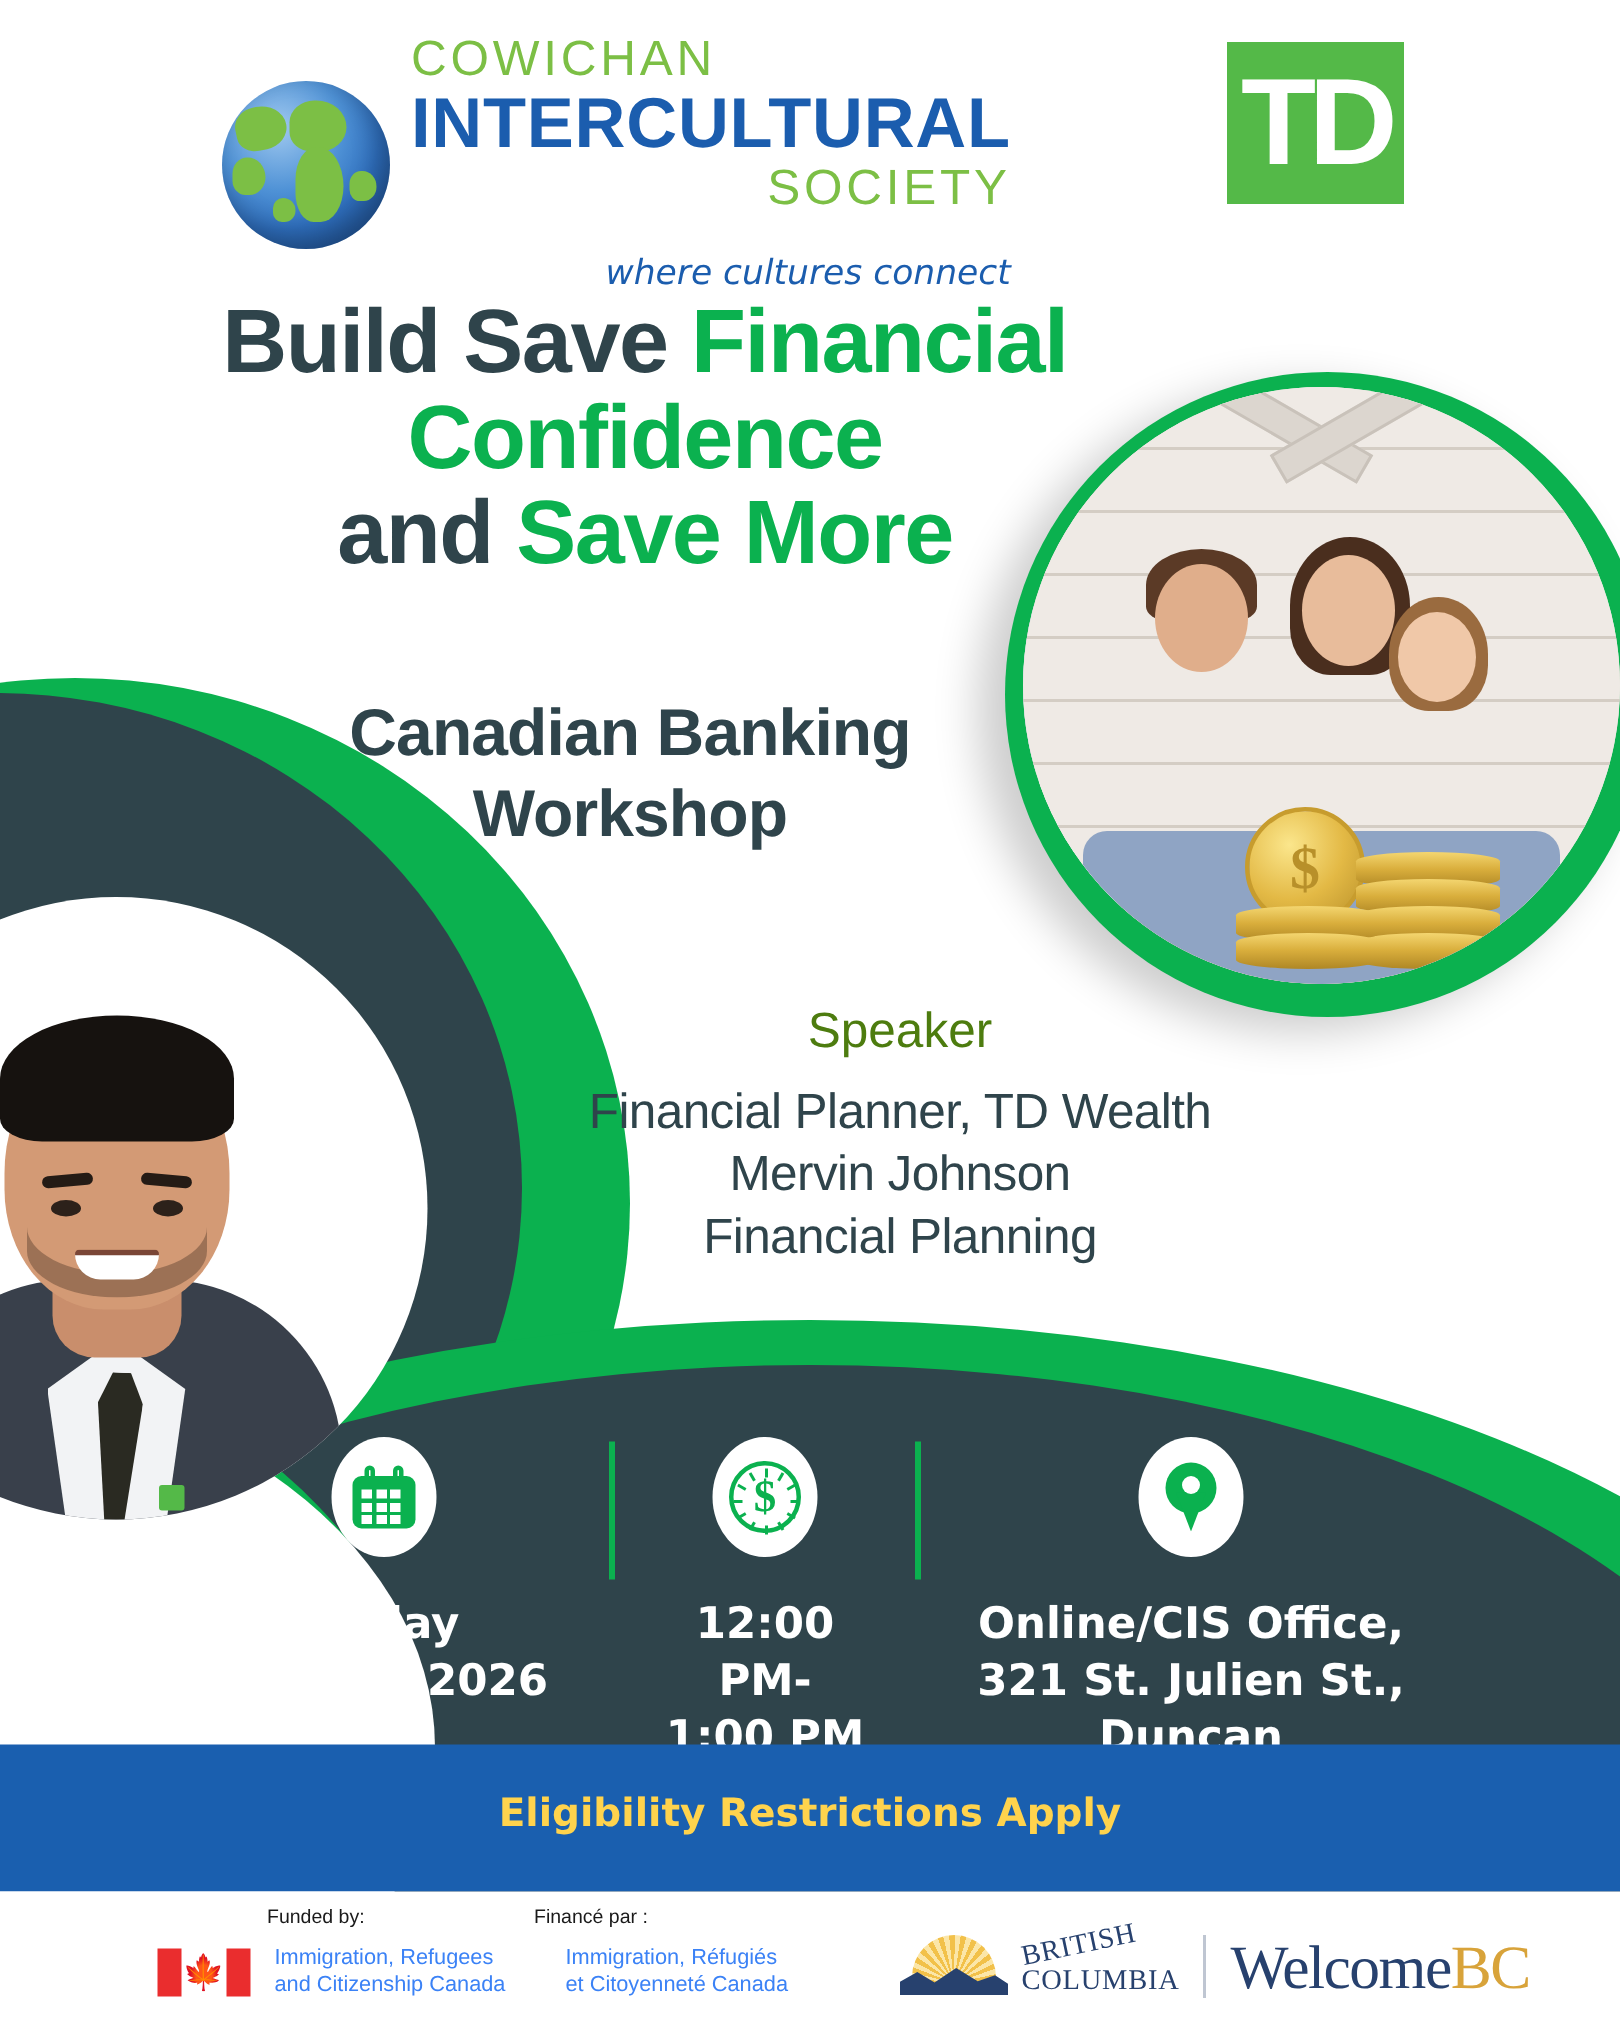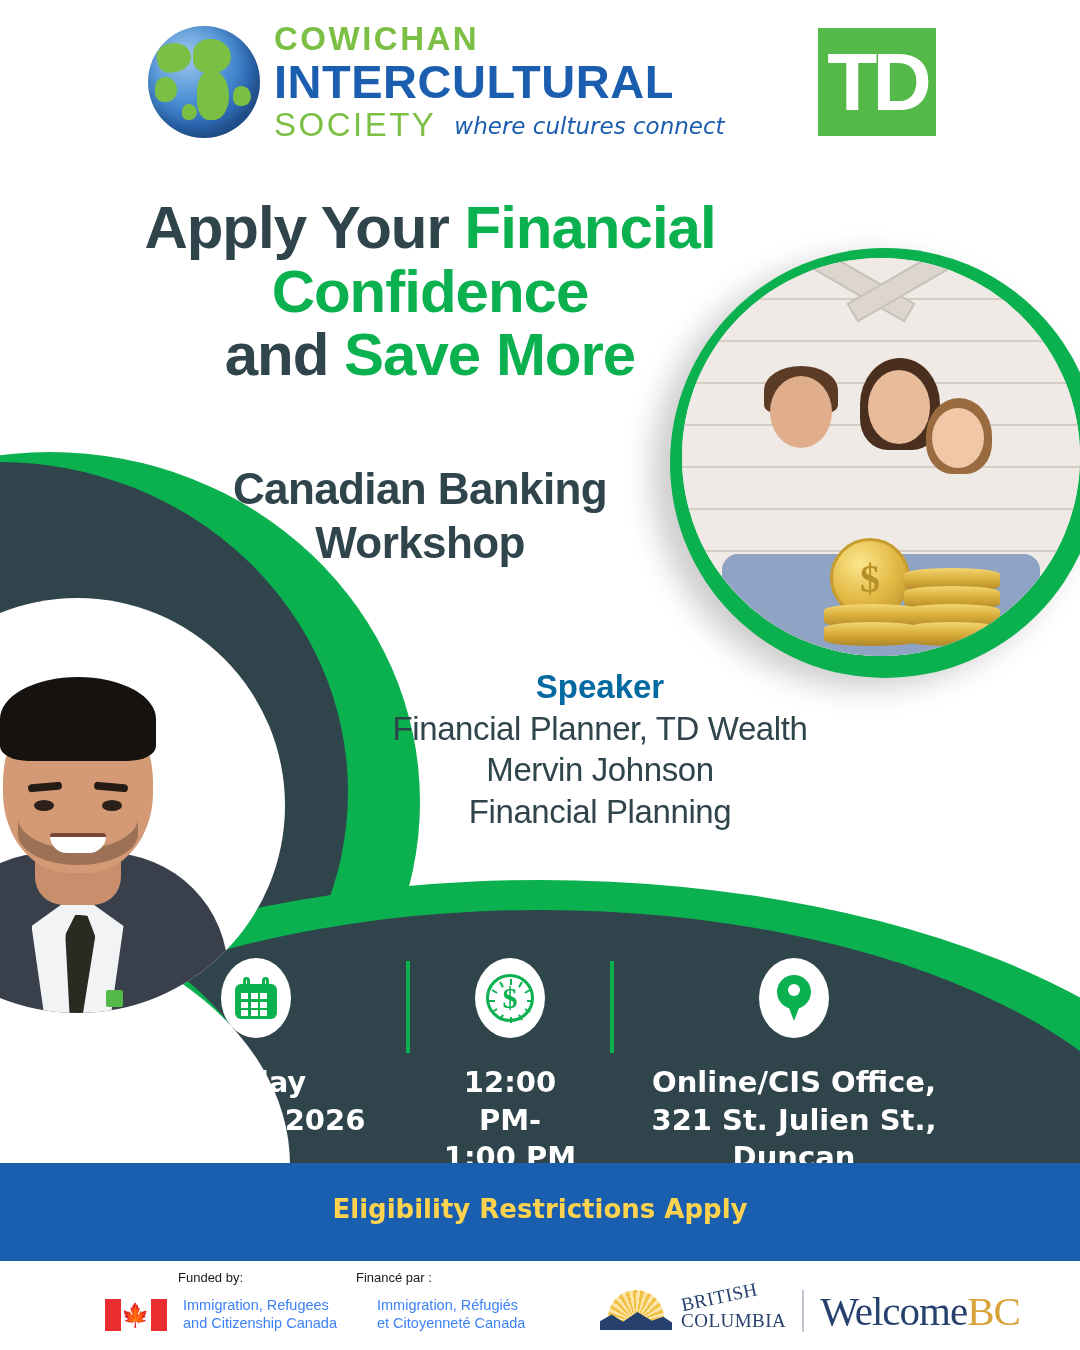--- a/index.html
+++ b/index.html
@@ -84,23 +84,23 @@
   }
   .globe .land { position:absolute; background:#7CBF45; border-radius:45% 55% 50% 40%; }
   .l1 { left:8%;  top:16%; width:30%; height:26%; transform:rotate(-12deg); }
   .l2 { left:6%;  top:46%; width:20%; height:22%; border-radius:50% 40% 60% 40%; }
   .l3 { left:40%; top:12%; width:34%; height:30%; border-radius:40% 60% 45% 55%; }
   .l4 { left:44%; top:40%; width:28%; height:44%; border-radius:45% 45% 60% 40%; }
   .l5 { left:76%; top:54%; width:16%; height:18%; border-radius:50%; }
   .l6 { left:30%; top:70%; width:14%; height:14%; border-radius:50%; }
 
   .cis-words { display:flex; flex-direction:column; line-height:1; }
-  .cis-top { font-size:33px; letter-spacing:2.5px; color:#7CBF45; font-weight:700; }
+  .cis-top { font-size:33px; letter-spacing:2.5px; color:#7CBF45; font-weight:400; }
   .cis-mid { font-size:47px; letter-spacing:0.5px; color:#1B5DAE; font-weight:700; margin:3px 0; }
-  .cis-bot-row { display:flex; align-items:flex-end; gap:18px; }
+  .cis-bot-row { display:flex; align-items:flex-end; gap:30px;flex-direction:column; }
   .cis-bot { font-size:33px; letter-spacing:2.5px; color:#7CBF45; font-weight:400; }
   .cis-tag { font-size:23px; color:#1B5DAE; font-style:italic; font-family:"DejaVu Sans", sans-serif; padding-bottom:3px; }
 
   .td-logo {
     position:absolute; left:818px; top:28px;
     width:118px; height:108px; background:#54B948;
     display:flex; align-items:center; justify-content:center;
   }
   .td-mark { font-size:82px; font-weight:700; color:#ffffff; letter-spacing:-5px;
              font-family:"Liberation Sans", sans-serif; line-height:1; }
@@ -119,21 +119,21 @@
     text-align:center; z-index:25;
     font-weight:700; font-size:44px; line-height:1.22;
     letter-spacing:-0.6px; color:#2F444B;
   }
 
   
   .speaker-block {
     position:absolute; left:340px; top:668px; width:520px;
     text-align:center; z-index:25; color:#2F444B;
   }
-  .speaker-label { font-size:33px; font-weight:700; color:#0369a1; margin-bottom:2px; }
+  .speaker-label { font-size:33px; font-weight:400; color:#4d7c0f; margin-bottom:14px; }
   .speaker-line { font-size:33px; font-weight:400; line-height:1.25; letter-spacing:-0.4px; }
 
   
   .portrait-inner { position:absolute; left:0; top:0; width:100%; height:100%; }
   .p-suit {
     position:absolute; left:50%; bottom:-30px; transform:translateX(-50%);
     width:300px; height:190px; background:#39404B;
     border-radius:120px 120px 0 0;
   }
   .p-shirt {
@@ -380,21 +380,21 @@
       </span>
     </div>
   </div>
 
   <div class="td-logo">
     <span class="td-mark">TD</span>
   </div>
 </div>
 
 <h1 class="headline">
-  <span><span>Apply Your </span><span class="g">Financial</span></span><br>
+  <span><span>Build Save </span><span class="g">Financial</span></span><br>
   <span class="g">Confidence</span><br>
   <span><span>and </span><span class="g">Save More</span></span>
 </h1>
 
 <h2 class="subtitle">
   <span>Canadian Banking</span><br>
   <span>Workshop</span>
 </h2>
 
 <div class="speaker-block">

